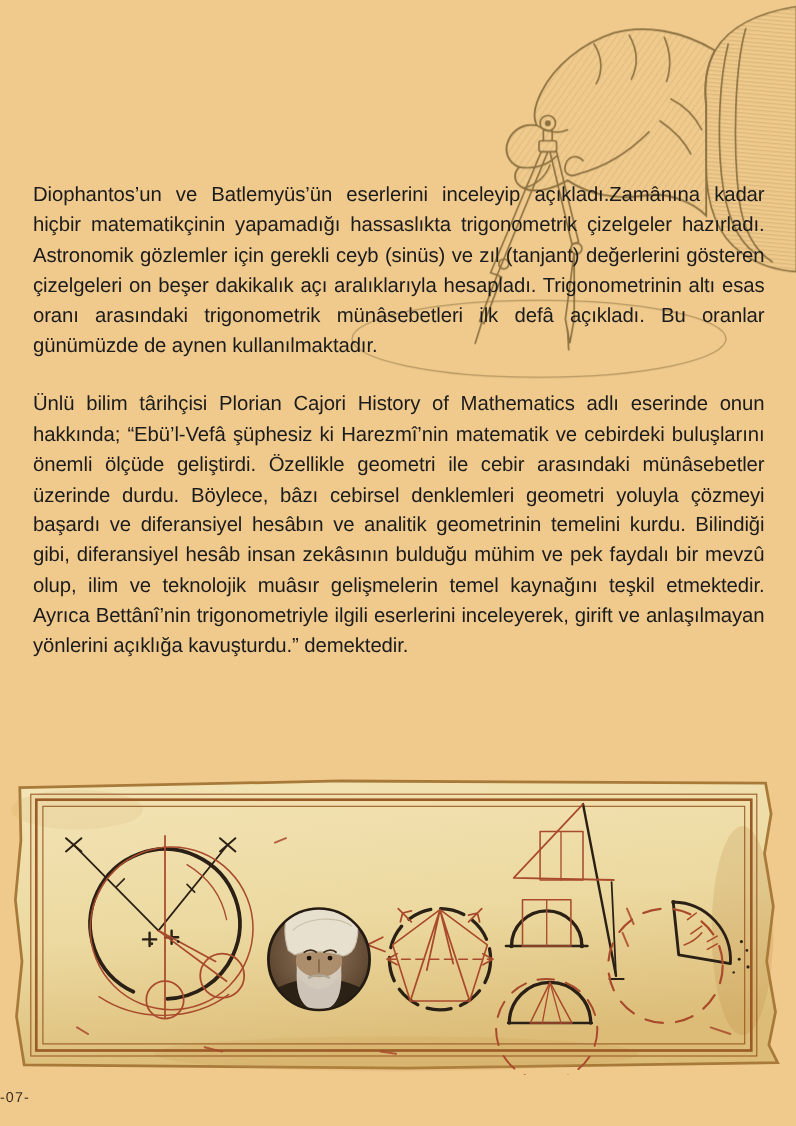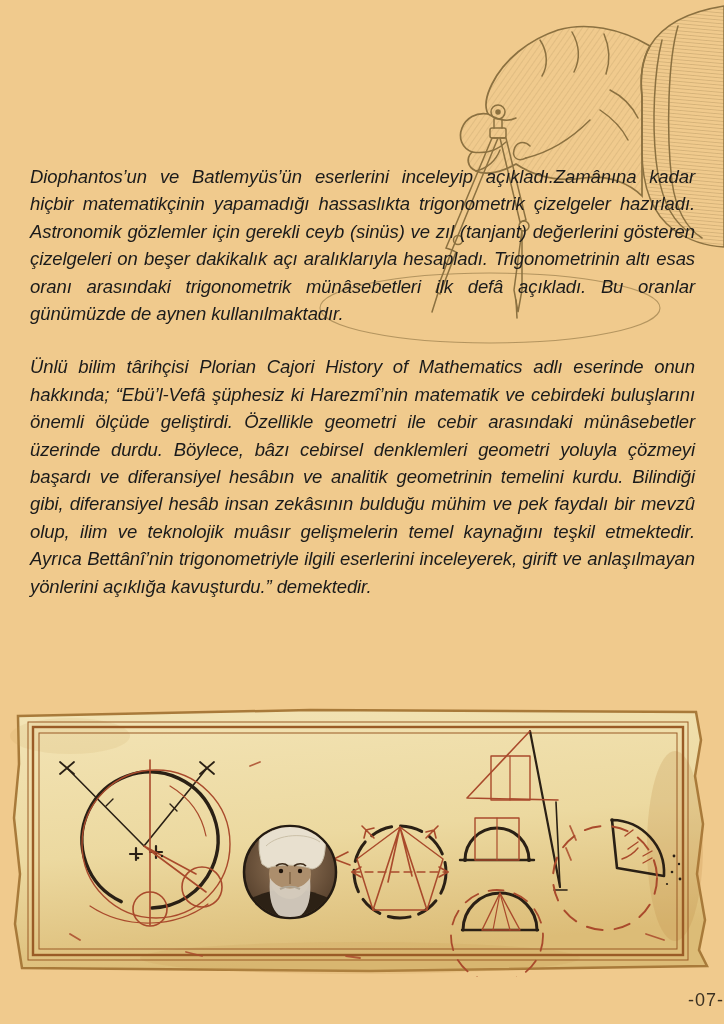--- a/index.html
+++ b/index.html
@@ -10,29 +10,29 @@
   }
   .hand-illustration{
     position:absolute;left:290px;top:0;width:434px;height:470px;z-index:1;
   }
   .text-block{
     position:absolute;left:30px;right:29px;top:163px;z-index:2;
   }
   .text-block p{
     margin:0 0 26px 0;
     font-size:18.5px;line-height:27.4px;font-weight:500;
-    color:#1b1b1b;text-align:justify;letter-spacing:-0.1px;font-style:italic;
+    color:#1b1b1b;text-align:justify;letter-spacing:-0.1px;
   }
   .doodle-figure{
     position:absolute;left:10px;top:706px;width:704px;height:271px;margin:0;z-index:2;
   }
   .doodle-figure svg{display:block;width:704px;height:271px;}
   .page-number{
     position:absolute;left:0;right:0;top:990px;z-index:2;
-    text-align:right;font-size:18px;letter-spacing:1px;color:#3a3021;
+    text-align:left;font-size:13px;letter-spacing:1px;color:#3a3021;
   }
 </style>
 </head>
 <body>
 
 <svg class="hand-illustration" viewBox="0 0 434 470" aria-hidden="true">
   <defs>
     <pattern id="hatchA" width="5" height="5" patternUnits="userSpaceOnUse" patternTransform="rotate(35)">
       <line x1="0" y1="0" x2="0" y2="5" stroke="#8a7244" stroke-width="0.8"></line>
     </pattern>

